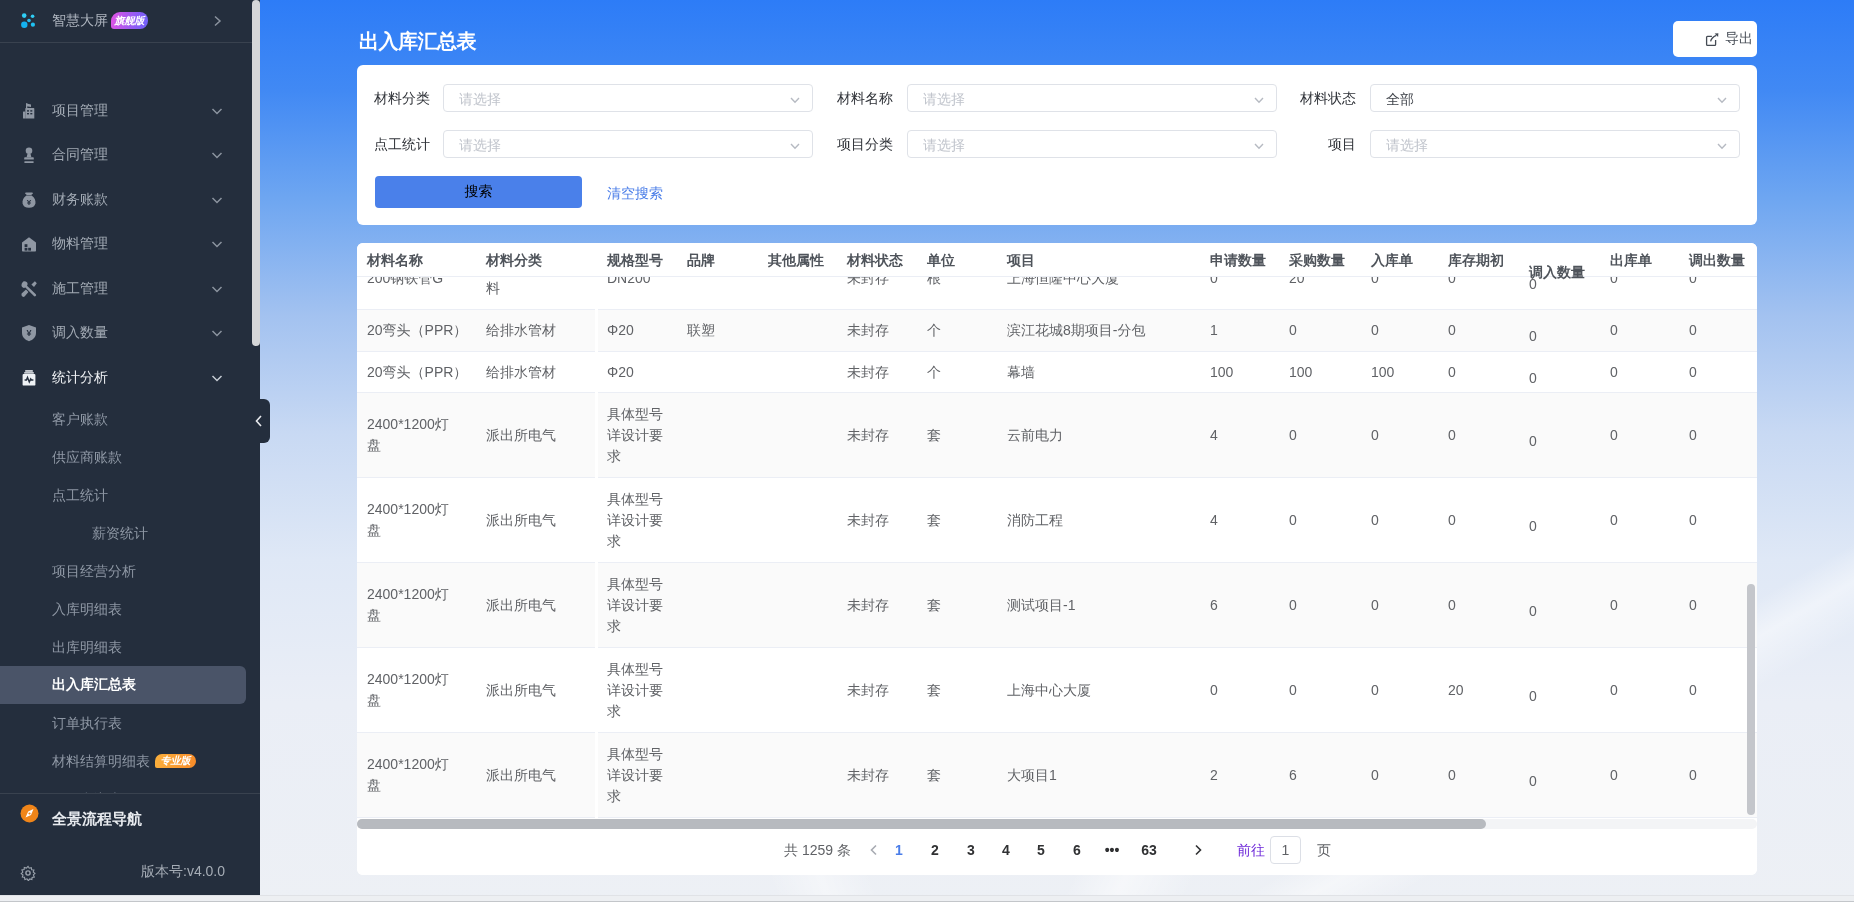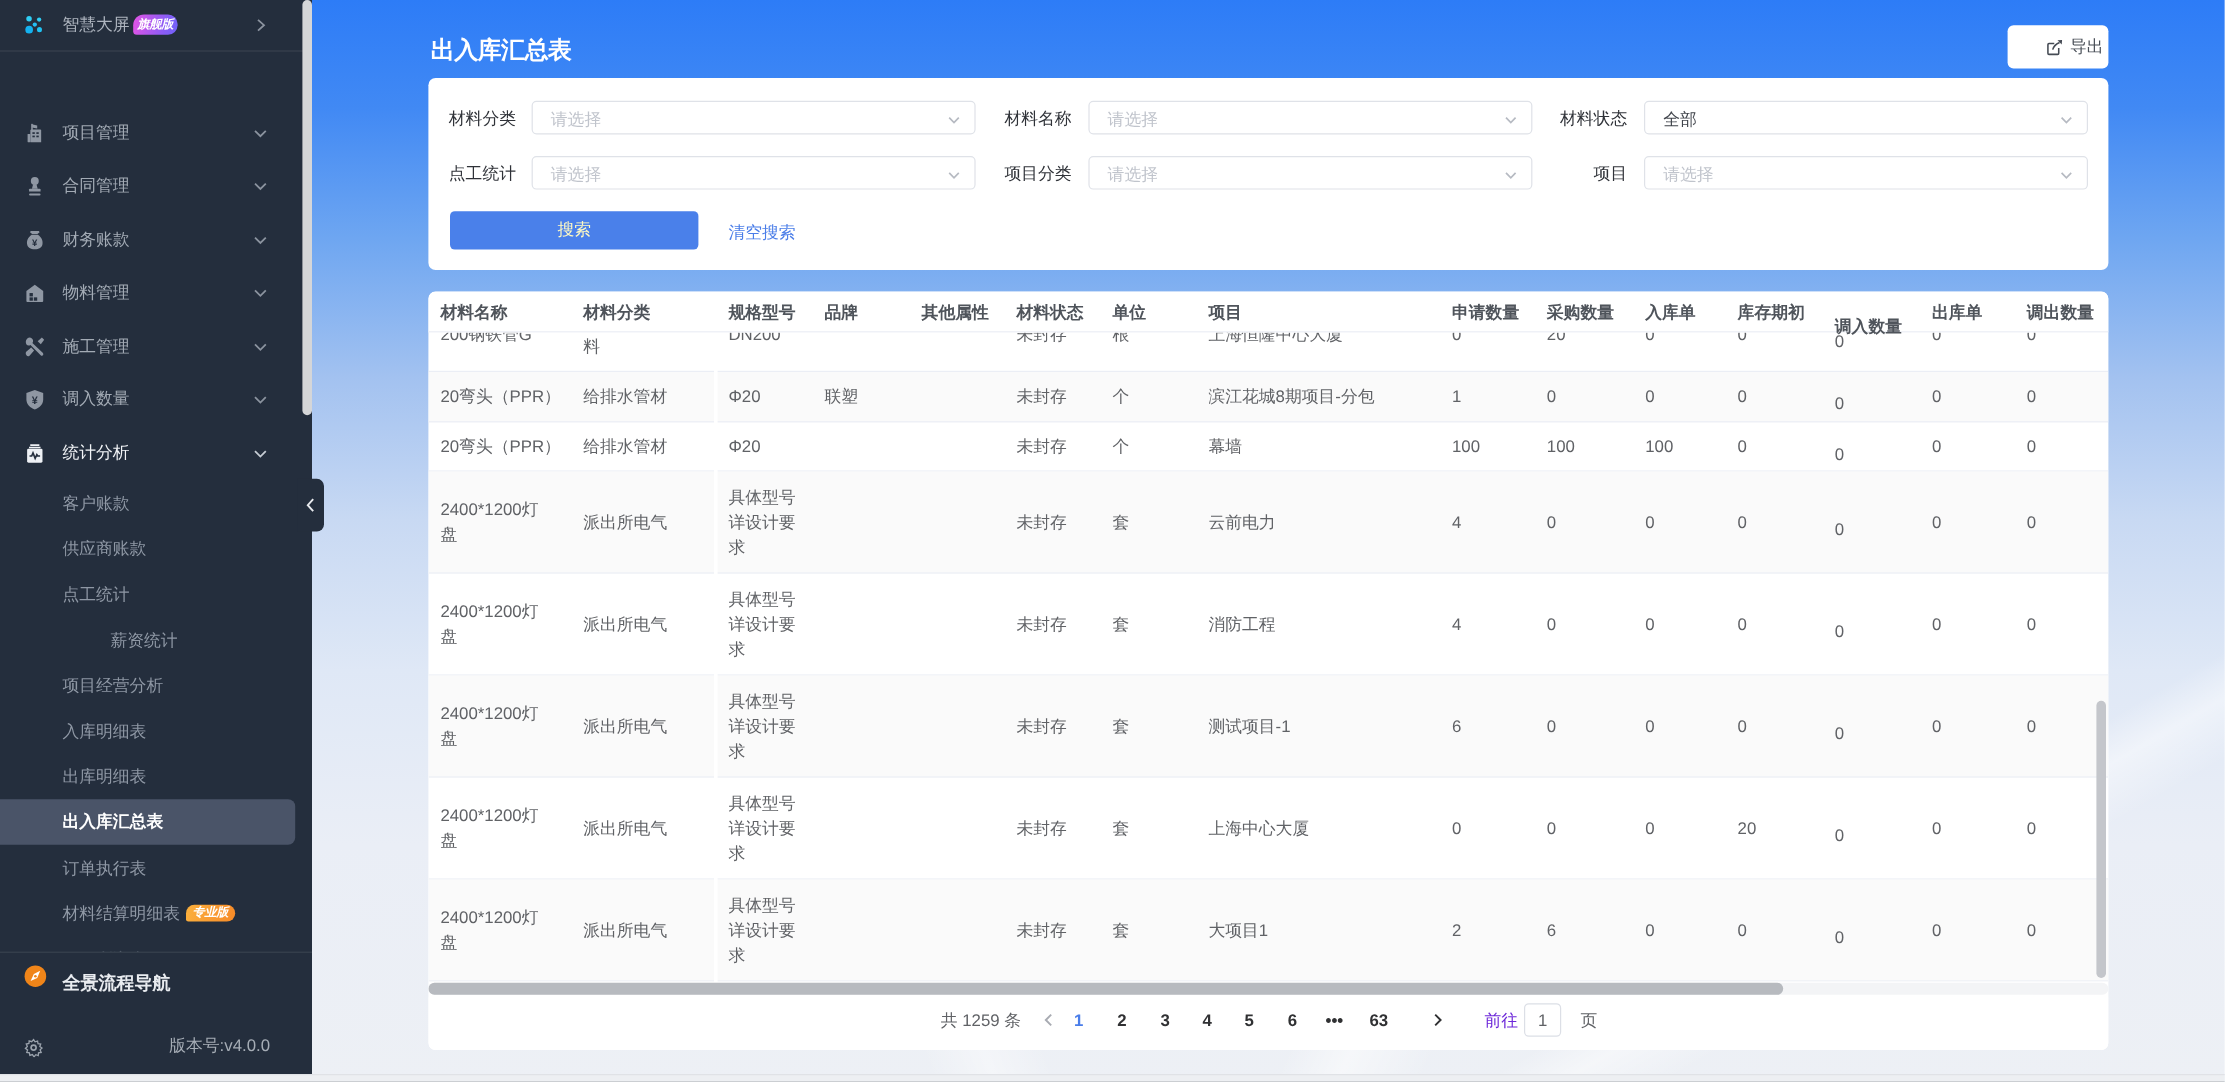--- a/index.html
+++ b/index.html
@@ -18,21 +18,21 @@
   display:flex; align-items:center; justify-content:center; font-size:14px; color:#484e57;padding-left:28px; }
 .btn-export svg { margin-right:5px; }
 
 .filter-card { position:absolute; left:357px; top:65px; width:1400px; height:160px; background:#ffffff; border-radius:6px; }
 .f-label { position:absolute; font-size:14px; color:#2f3238; text-align:right; width:90px; }
 .f-sel { position:absolute; width:370px; height:28px; border:1px solid #dfe2e8; border-radius:4px; background:#fff; }
 .f-sel .ph { position:absolute; left:15px; top:6px; font-size:14px; color:#c0c4cc; }
 .f-sel .val { position:absolute; left:15px; top:6px; font-size:14px; color:#41454c; }
 .f-sel svg { position:absolute; right:11px; top:9px; }
 .btn-search { position:absolute; left:375px; top:176px; width:207px; height:32px; background:#4a80ea; border-radius:4px;
-  color:#fef9c3; font-size:14px; display:flex; align-items:center; justify-content:center; }
+  color:#000000; font-size:14px; display:flex; align-items:center; justify-content:center; }
 .lnk-clear { position:absolute; left:607px; top:185px; font-size:14px; color:#4a7de8; }
 
 .table-card { position:absolute; left:357px; top:243px; width:1400px; height:632px; background:#ffffff; border-radius:6px; overflow:hidden; }
 .thead { position:absolute; left:0; top:0; width:1400px; height:34px; background:#fff; border-bottom:1px solid #ebeef5; }
 .tbody { position:absolute; left:0; top:34px; width:1400px; height:541px; overflow:hidden; }
 .tbody-inner { position:relative; margin-top:-30px; }
 .trow { display:flex; width:1400px; border-bottom:1px solid #ebeef5; align-items:center; }
 .trow.stripe { background:#fafafa; }
 .tc { flex:none; padding:0 10px; font-size:14px; color:#606266; line-height:21px; }
 .th { flex:none; padding:0 10px; font-size:14px; color:#4f545b; font-weight:bold; line-height:34px; }

